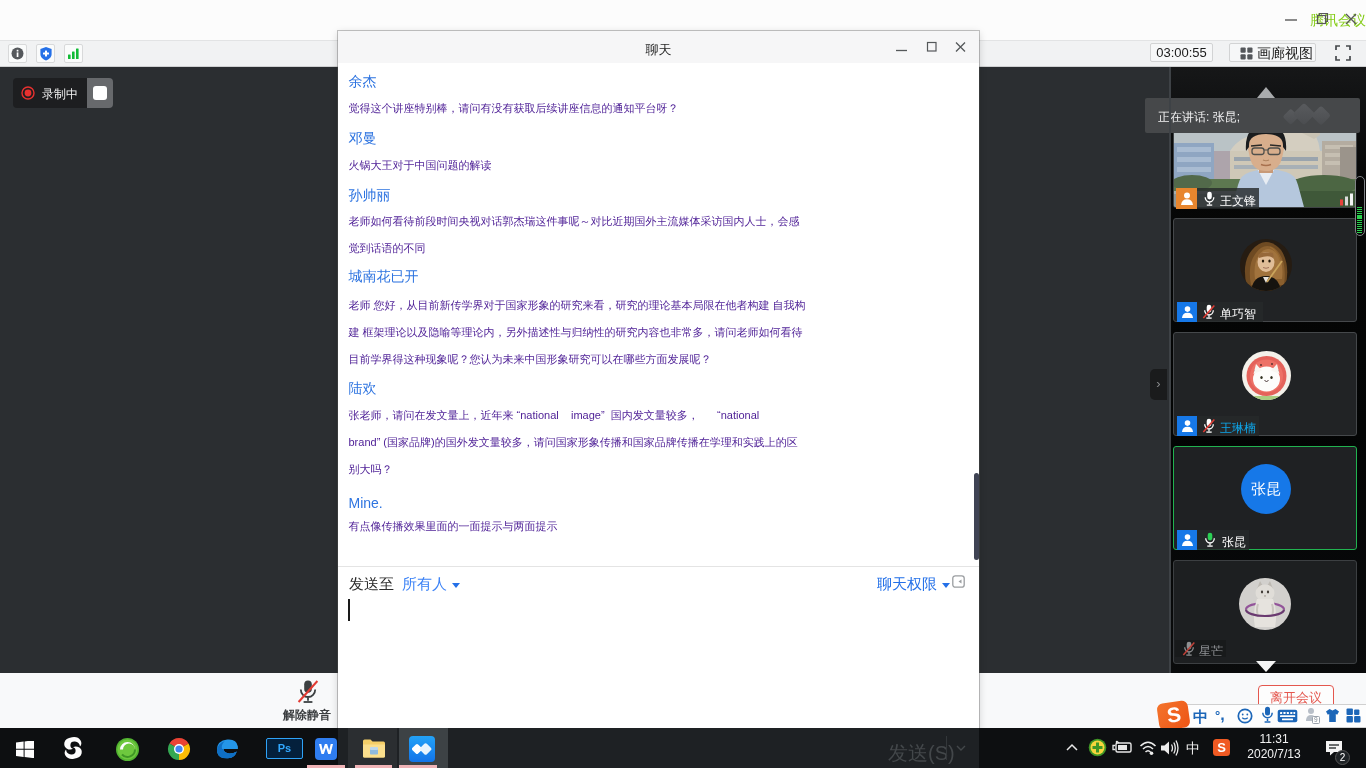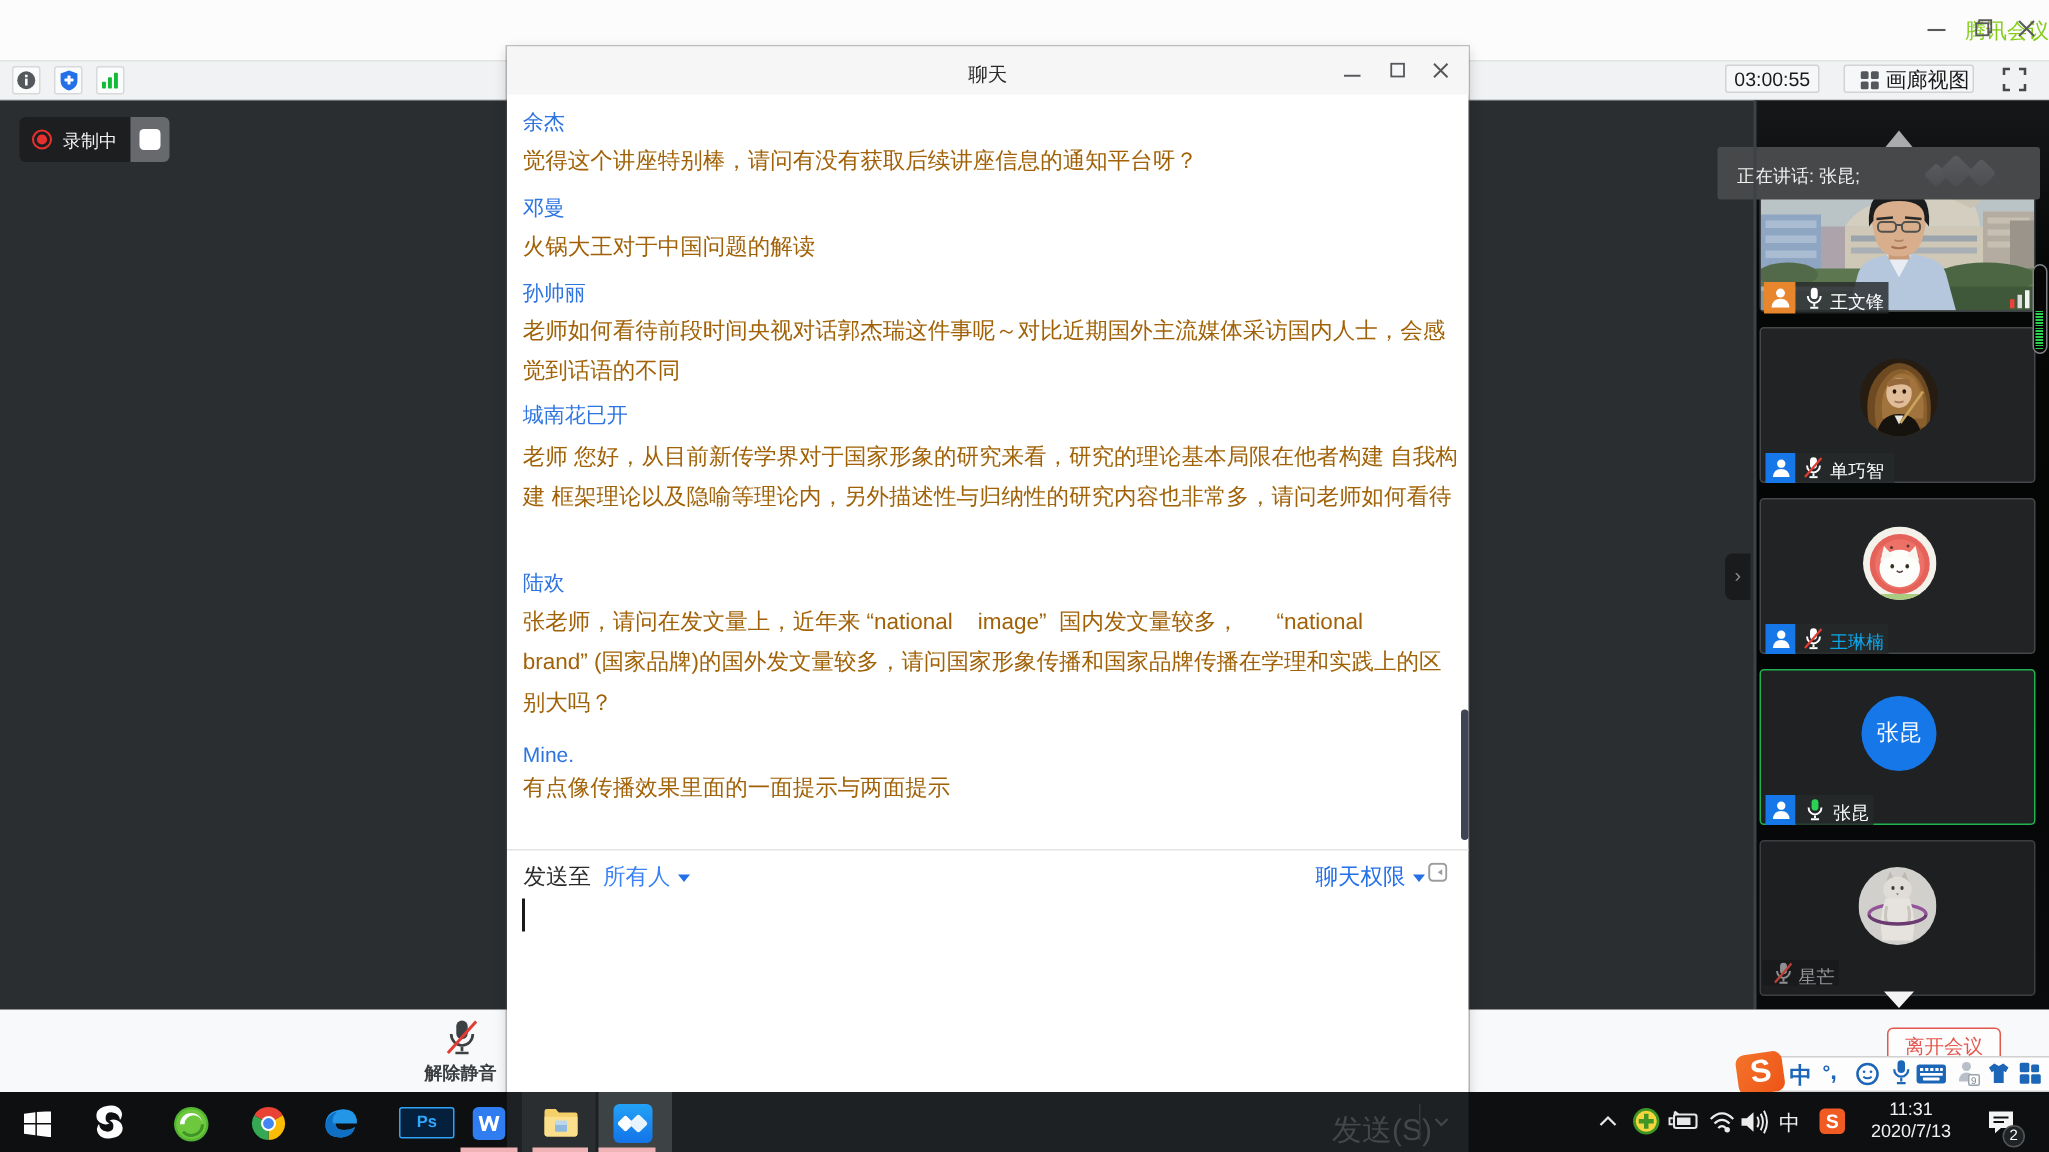--- a/index.html
+++ b/index.html
@@ -1,20 +1,20 @@
 <!DOCTYPE html>
 <html><head>
 <meta charset="utf-8">
 <style>
   * { margin:0; padding:0; box-sizing:border-box; }
   html,body { width:1366px; height:768px; overflow:hidden; font-family:"Liberation Sans",sans-serif; }
   body { position:relative; background:#28292b; }
   .abs { position:absolute; }
   .nm { left:10.5px; font-size:14px; line-height:15px; color:#2e74e0; white-space:nowrap; }
-  .mg { left:10.5px; font-size:15px; line-height:16px; color:#a16207; white-space:nowrap; }
+  .mg { left:10.5px; font-size:11px; line-height:16px; color:#4c1d95; white-space:nowrap; }
 </style>
 </head>
 <body>
 
 <div class="abs" id="meeting" style="left:0;top:0;width:1366px;height:728px;">
 
   <div class="abs" style="left:0;top:0;width:1366px;height:40px;background:#fcfcfc;"></div>
   <div class="abs" style="left:0;top:12px;width:1366px;height:16px;text-align:right;font-size:14px;color:#84cc16;">腾讯会议</div>
 
   <svg class="abs" style="left:1276px;top:8px;" width="90" height="24" viewBox="0 0 90 24">
@@ -311,20 +311,21 @@
   <div class="abs nm" style="top:43px;">余杰</div>
   <div class="abs mg" style="top:69px;">觉得这个讲座特别棒，请问有没有获取后续讲座信息的通知平台呀？</div>
   <div class="abs nm" style="top:100px;">邓曼</div>
   <div class="abs mg" style="top:126px;">火锅大王对于中国问题的解读</div>
   <div class="abs nm" style="top:157px;">孙帅丽</div>
   <div class="abs mg" style="top:182px;">老师如何看待前段时间央视对话郭杰瑞这件事呢～对比近期国外主流媒体采访国内人士，会感</div>
   <div class="abs mg" style="top:209px;">觉到话语的不同</div>
   <div class="abs nm" style="top:238px;">城南花已开</div>
   <div class="abs mg" style="top:266px;">老师 您好，从目前新传学界对于国家形象的研究来看，研究的理论基本局限在他者构建 自我构</div>
   <div class="abs mg" style="top:293px;">建 框架理论以及隐喻等理论内，另外描述性与归纳性的研究内容也非常多，请问老师如何看待</div>
+  <div class="abs mg" style="top:320px;">目前学界得这种现象呢？您认为未来中国形象研究可以在哪些方面发展呢？</div>
   <div class="abs nm" style="top:350px;">陆欢</div>
   <div class="abs mg" style="top:403px;">brand”&nbsp;(国家品牌)的国外发文量较多，请问国家形象传播和国家品牌传播在学理和实践上的区</div>
   <div class="abs mg" style="top:376px;">张老师，请问在发文量上，近年来&nbsp;“national&nbsp;&nbsp;&nbsp;&nbsp;image”&nbsp;&nbsp;国内发文量较多，&nbsp;&nbsp;&nbsp;&nbsp;&nbsp;&nbsp;“national</div>
   <div class="abs mg" style="top:430px;">别大吗？</div>
   <div class="abs nm" style="top:465px;">Mine.</div>
   <div class="abs mg" style="top:487px;">有点像传播效果里面的一面提示与两面提示</div>
 
   <div class="abs" style="left:0;top:535px;width:641px;height:1px;background:#e4e4e4;"></div>
 
   <div class="abs" style="left:11px;top:544px;font-size:15px;color:#2b2b2b;">发送至</div>

